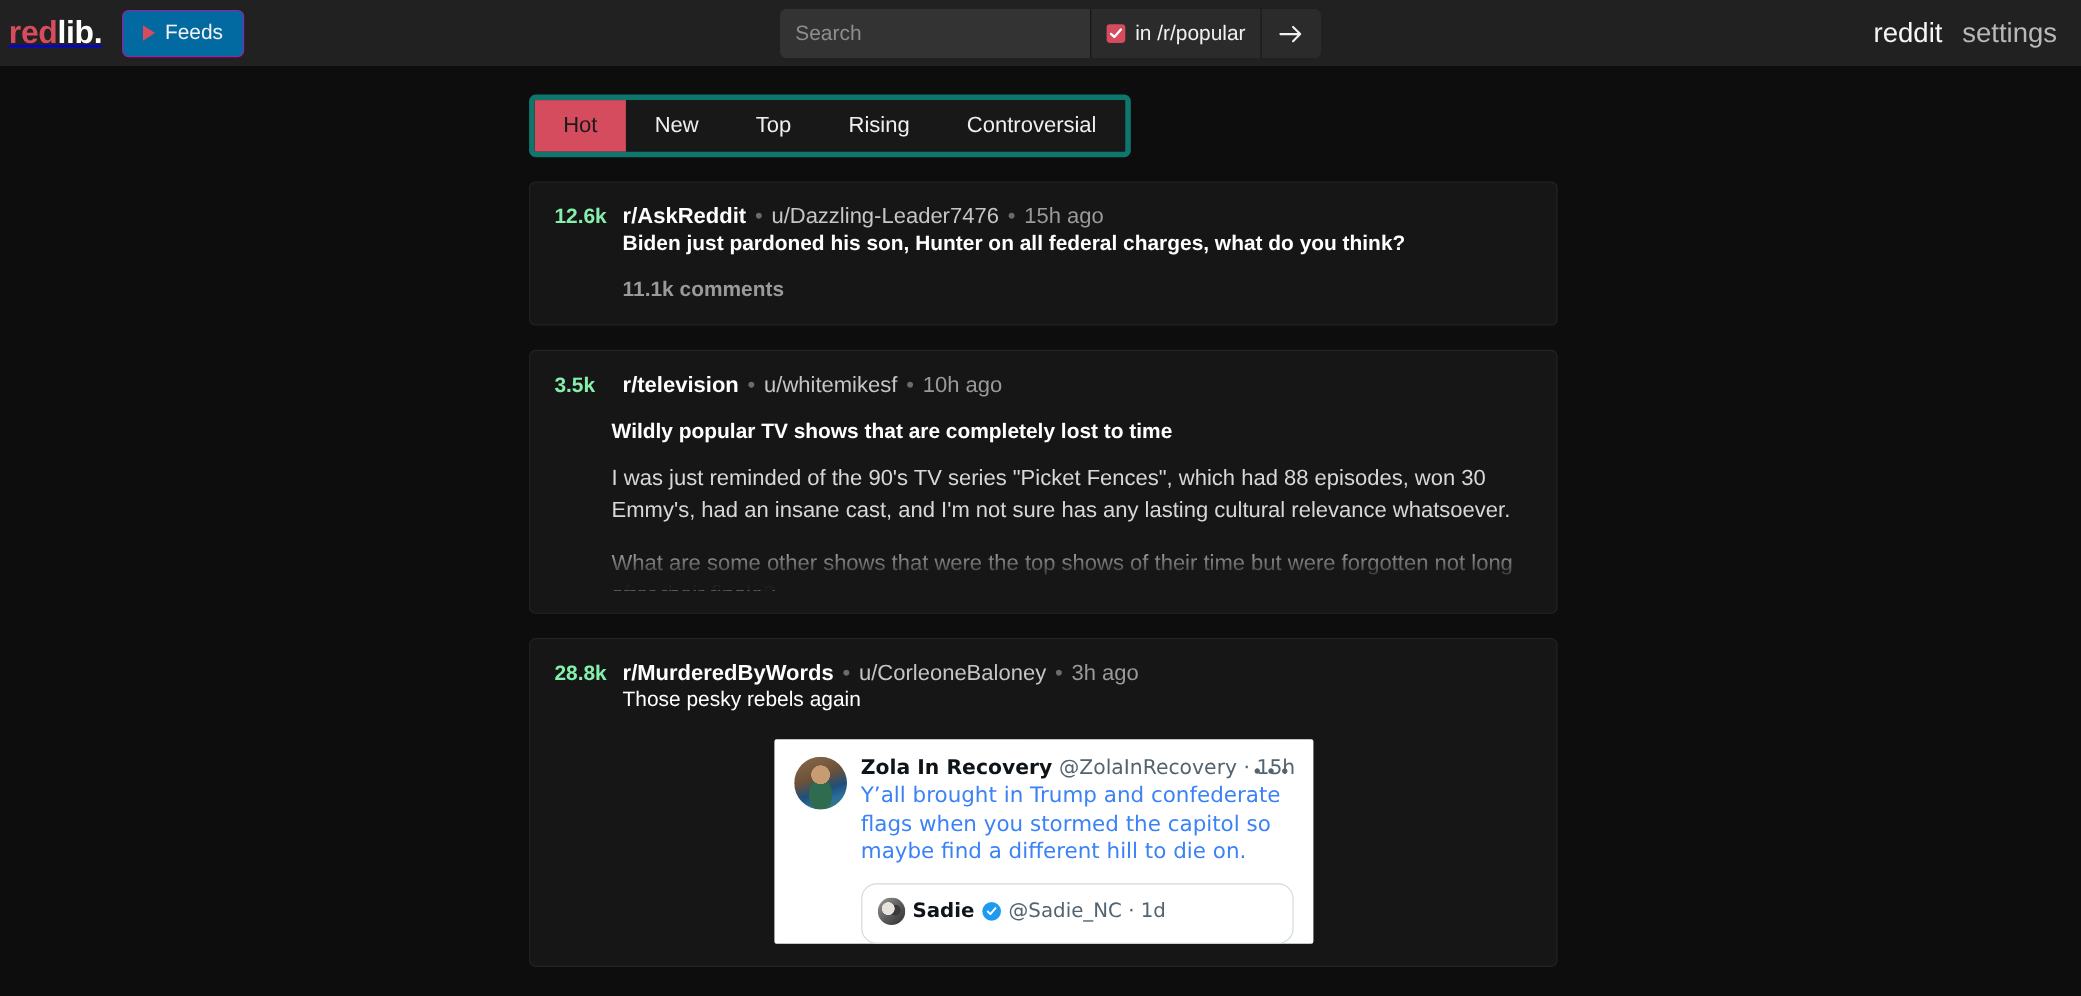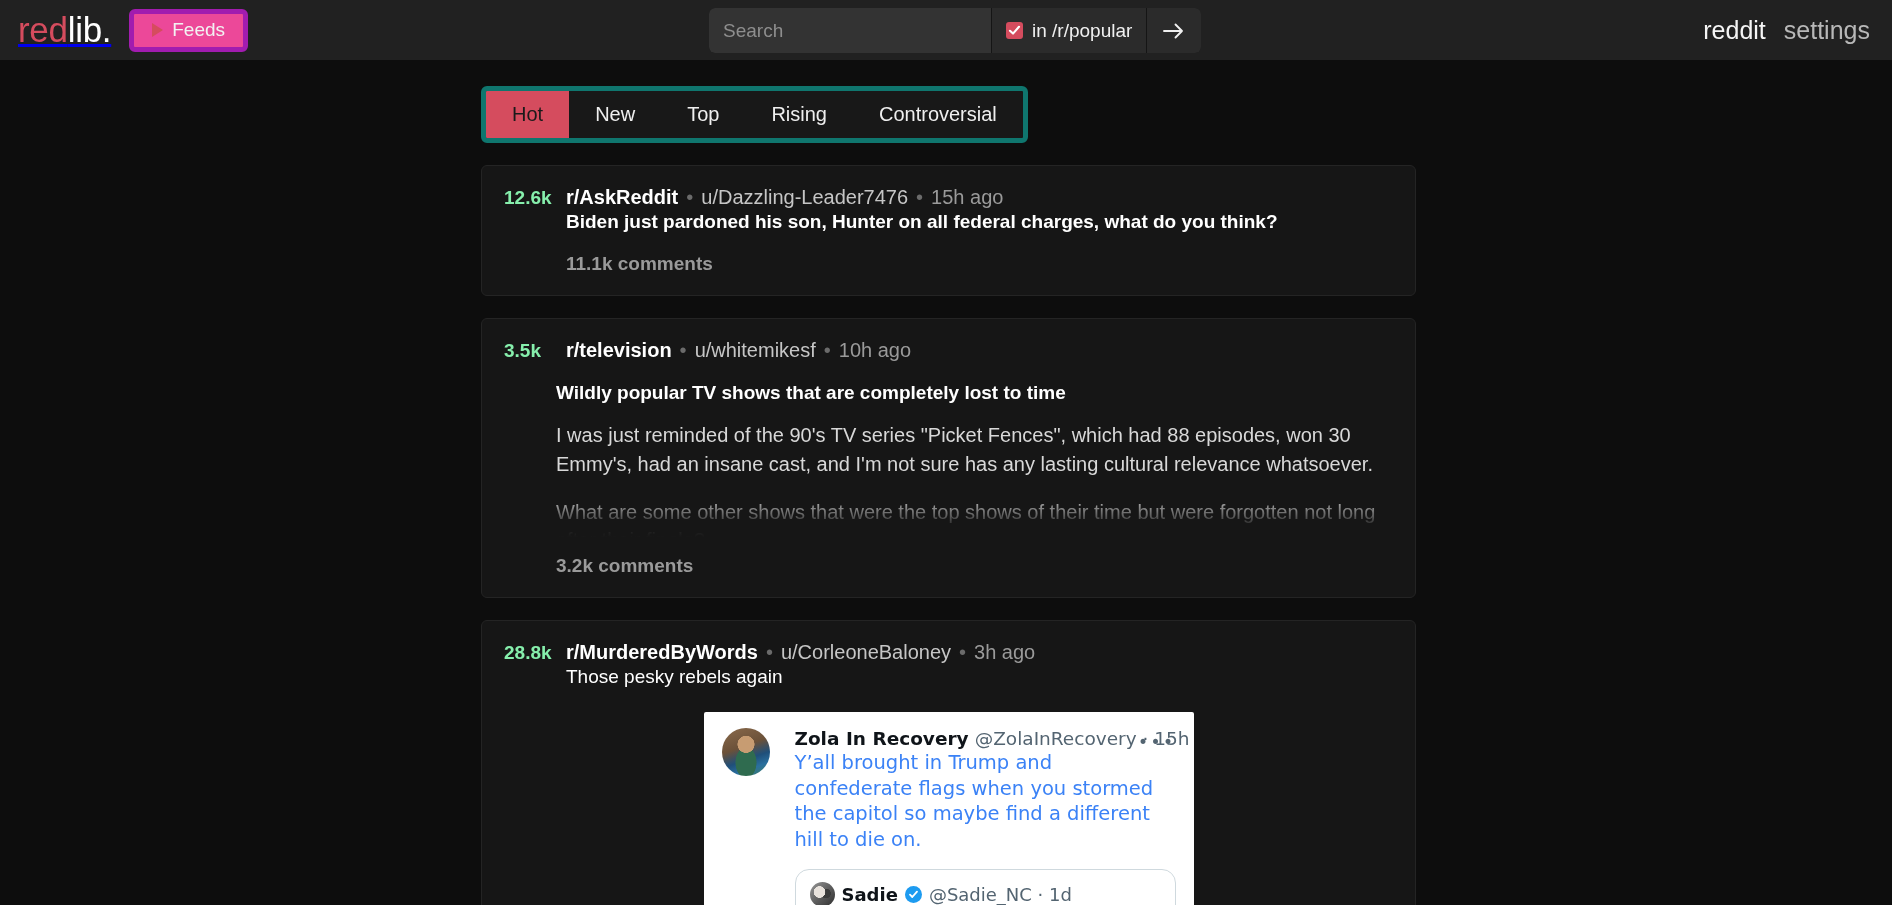--- a/index.html
+++ b/index.html
@@ -12,36 +12,36 @@
   }
 
   
   #header {
     position: relative;
     width: 1892px; height: 60px;
     background: #212121;
     display: flex; align-items: center;
   }
   #logo {
-    margin-left: 18px;
-    font-size: 35px;
-    font-weight: 400;
+    margin-left: 8px;
+    font-size: 29px;
+    font-weight: 700;
     letter-spacing: -0.3px;
     white-space: nowrap;
   }
   #logo .logo-red { color: #d54c5e; }
   #logo .logo-white { color: #ffffff; }
   #feeds-btn {
     margin-left: 18px;
     height: 43px;
     padding: 0 18px;
     display: flex; align-items: center; gap: 9px;
-    border: 5px solid #a21caf;
+    border: 1px solid #a21caf;
     border-radius: 6px;
-    background: #ec4899;
+    background: #0369a1;
     cursor: pointer;
   }
   #feeds-btn .tri {
     width: 0; height: 0;
     border-left: 11px solid #d54c5e;
     border-top: 7px solid transparent;
     border-bottom: 7px solid transparent;
   }
   #feeds-btn .feeds-label {
     color: #f2f2f2; font-size: 19px;
@@ -203,21 +203,21 @@
   
   .tweet-shot {
     margin: 22px auto 0 auto;
     width: 490px;
     background: #ffffff;
     border-radius: 2px;
     padding: 16px 18px 0 18px;
     font-family: "DejaVu Sans", sans-serif;
     color: #0f1419;
   }
-  .tw-row { display: flex; gap: 25px; }
+  .tw-row { display: flex; gap: 13px; }
   .tw-avatar {
     width: 48px; height: 48px; border-radius: 50%;
     flex: none;
     background:
       radial-gradient(circle at 50% 34%, #c79c72 0 21%, rgba(199,156,114,0) 22%),
       radial-gradient(ellipse at 50% 72%, #2f6b4f 0 30%, rgba(47,107,79,0) 32%),
       linear-gradient(160deg, #8a6a4c 0%, #6b5139 40%, #1f4f7a 62%, #2a6f9e 78%, #3f7f5c 100%);
       background-size: 100% 100%;
       overflow: hidden;
   }
@@ -334,21 +334,20 @@
       <a class="author" href="#">u/whitemikesf</a>
       <span class="dot">•</span>
       <span class="age">10h ago</span>
     </div>
     <div class="post-body" style="padding-left:52px">
       <a class="post-title bold" href="#" style="text-decoration:none;display:block;margin-top:18px">Wildly popular TV shows that are completely lost to time</a>
       <div class="post-text">
         <p>I was just reminded of the 90's TV series "Picket Fences", which had 88 episodes, won 30 Emmy's, had an insane cast, and I'm not sure has any lasting cultural relevance whatsoever.</p>
         <p>What are some other shows that were the top shows of their time but were forgotten not long after their finale?</p>
       </div>
-      <div><a class="comments" href="#">3.2k comments</a></div>
     </div>
   </div>
 
   
   <div class="post">
     <div class="post-head">
       <span class="score">28.8k</span>
       <a class="sub" href="#">r/MurderedByWords</a>
       <span class="dot">•</span>
       <a class="author" href="#">u/CorleoneBaloney</a>

